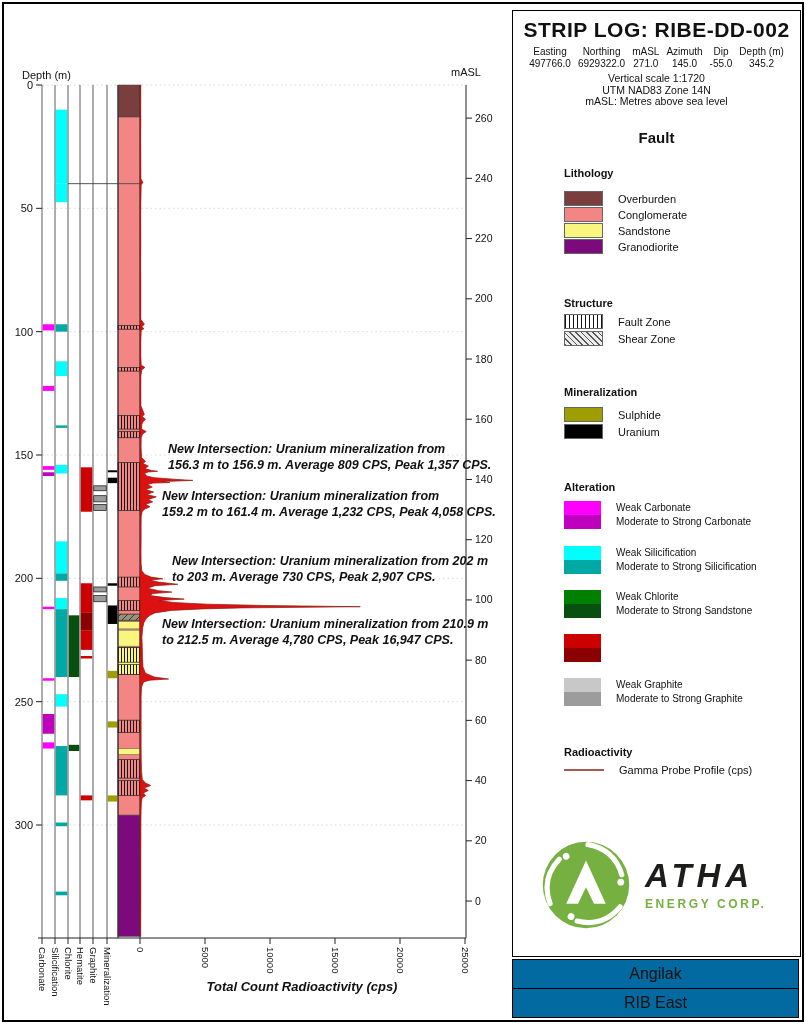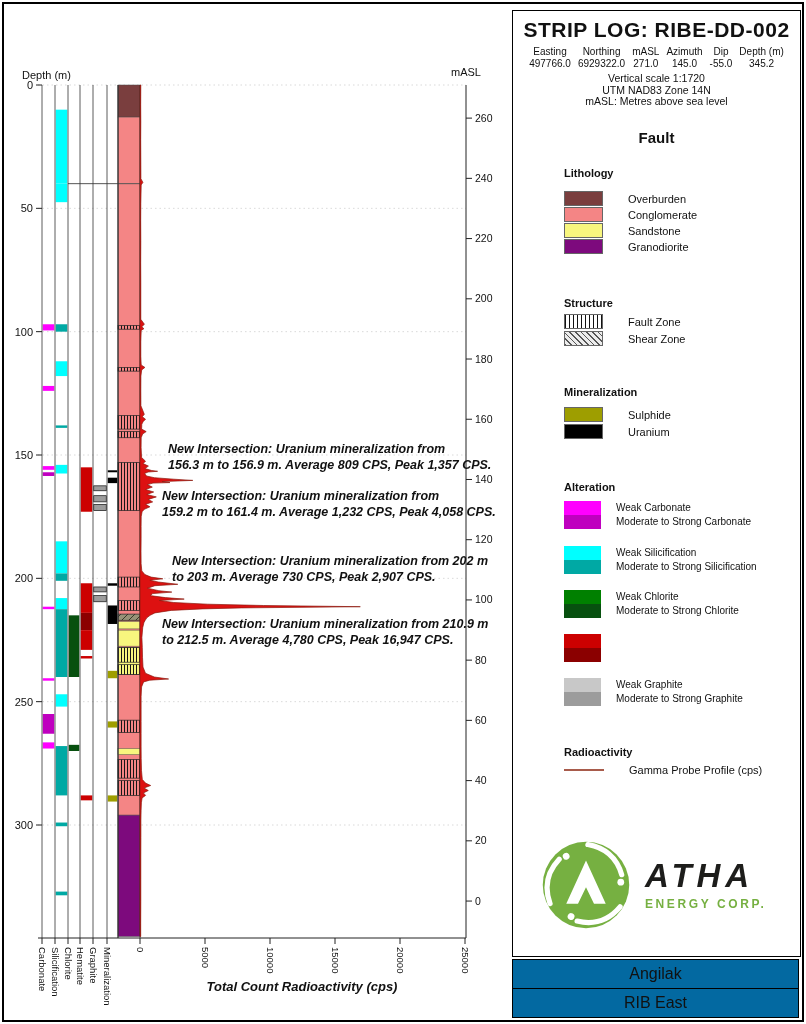--- a/index.html
+++ b/index.html
@@ -10,21 +10,21 @@
   .p-title{position:absolute;top:7px;left:0;width:100%;text-align:center;font-size:21px;font-weight:bold;letter-spacing:.5px;white-space:nowrap}
   .fields{position:absolute;top:35px;left:0;width:100%;display:flex;justify-content:center;gap:7px}
   .field{text-align:center;font-size:10px;line-height:1.15}
   .notes{position:absolute;top:62px;left:0;width:100%;text-align:center;font-size:10.5px;line-height:1.1}
   .leg-title{position:absolute;top:118px;left:0;width:100%;text-align:center;font-size:15px;font-weight:bold}
   .sec-h{position:absolute;left:51px;font-size:11px;font-weight:bold}
   .item{position:absolute;left:51px;display:flex;align-items:center}
   .sw{width:37px;height:13px;border:1px solid #666;flex:0 0 auto}
   .sw2{width:37px;height:28px;flex:0 0 auto}
   .sw2 div{height:14px}
-  .ilab{font-size:11px;margin-left:25px;white-space:nowrap}
+  .ilab{font-size:11px;margin-left:15px;white-space:nowrap}
   .ilab2{font-size:10px;margin-left:15px;line-height:14px;white-space:nowrap}
   .sw-fault{background-color:#fff;background-image:repeating-linear-gradient(90deg,#111 0,#111 1px,transparent 1px,transparent 4px)}
   .sw-shear{background-color:#ececec;background-image:repeating-linear-gradient(45deg,rgba(70,70,70,.9) 0,rgba(70,70,70,.9) 1px,transparent 1px,transparent 4px)}
   .rad-line{width:40px;height:2px;flex:0 0 auto}
   .logo{position:absolute;left:26px;top:818px;width:240px;height:112px;display:flex;align-items:center}
   .logo-text{margin-left:12px}
   .logo-atha{font-size:33px;font-weight:bold;letter-spacing:5px;line-height:1}
   .logo-sub{font-size:12px;font-weight:bold;letter-spacing:2.6px;margin-top:5px}
   .footer{position:absolute;left:512px;top:959px;width:287px;height:59px;border:1px solid #000;background:#0369a1;box-sizing:border-box}
   .footer .fline{height:50%;display:flex;align-items:center;justify-content:center;font-size:16px;box-sizing:border-box}
@@ -299,21 +299,21 @@
           <div>Moderate to Strong Silicification</div>
         </div>
       </div>
     <div class="item" style="top:579px">
         <div class="sw2">
           <div style="background-color: rgb(0, 128, 0);"></div>
           <div style="background-color: rgb(7, 80, 15);"></div>
         </div>
         <div class="ilab2">
           <div>Weak Chlorite</div>
-          <div>Moderate to Strong Chlorite</div>
+          <div>Moderate to Strong Sandstone</div>
         </div>
       </div>
     <div class="item" style="top:623px">
         <div class="sw2">
           <div style="background-color: rgb(204, 0, 0);"></div>
           <div style="background-color: rgb(139, 0, 0);"></div>
         </div>
       </div>
     <div class="item" style="top:667px">
         <div class="sw2">

